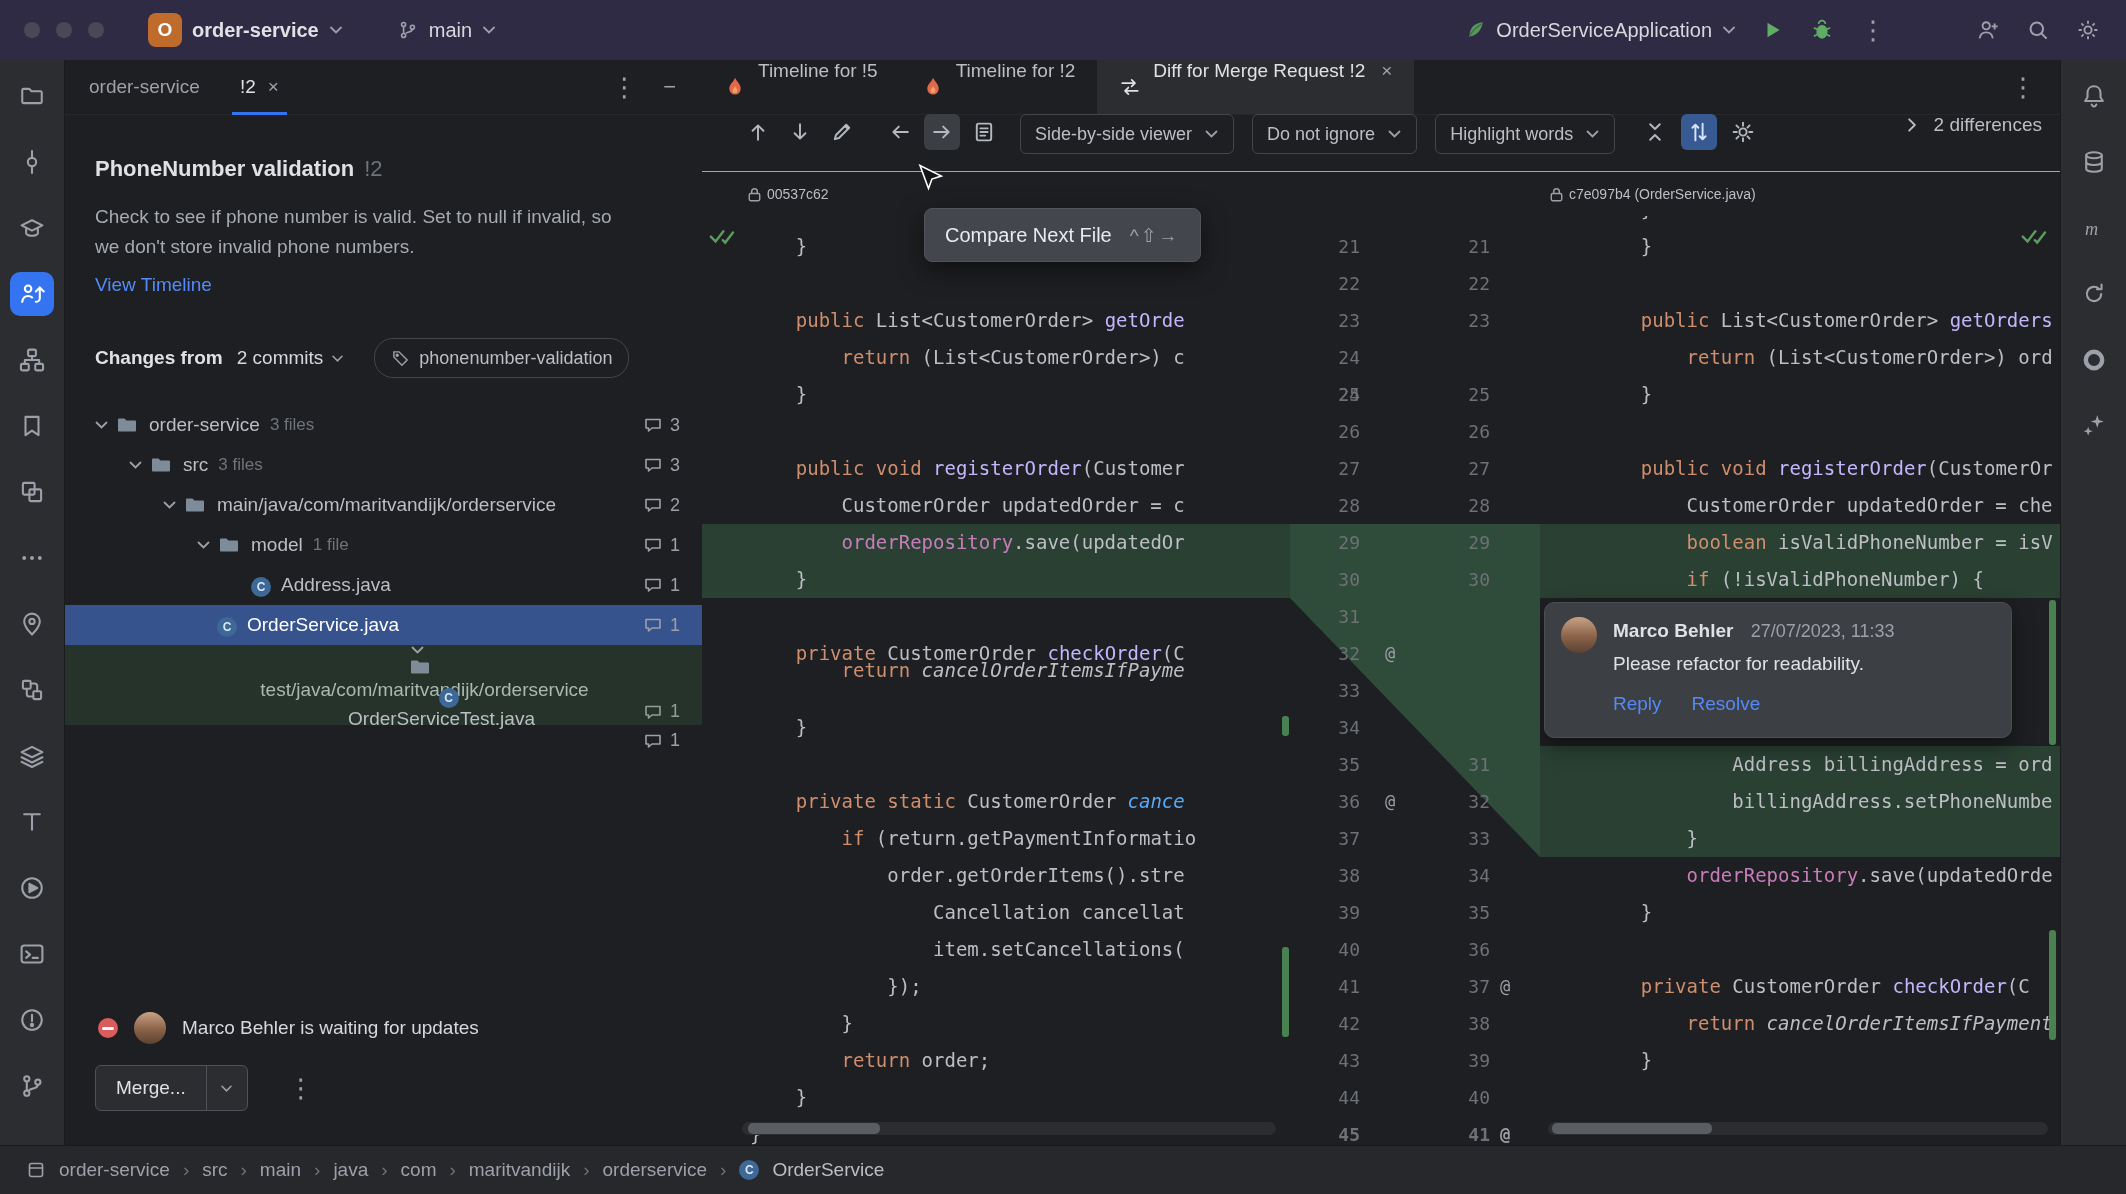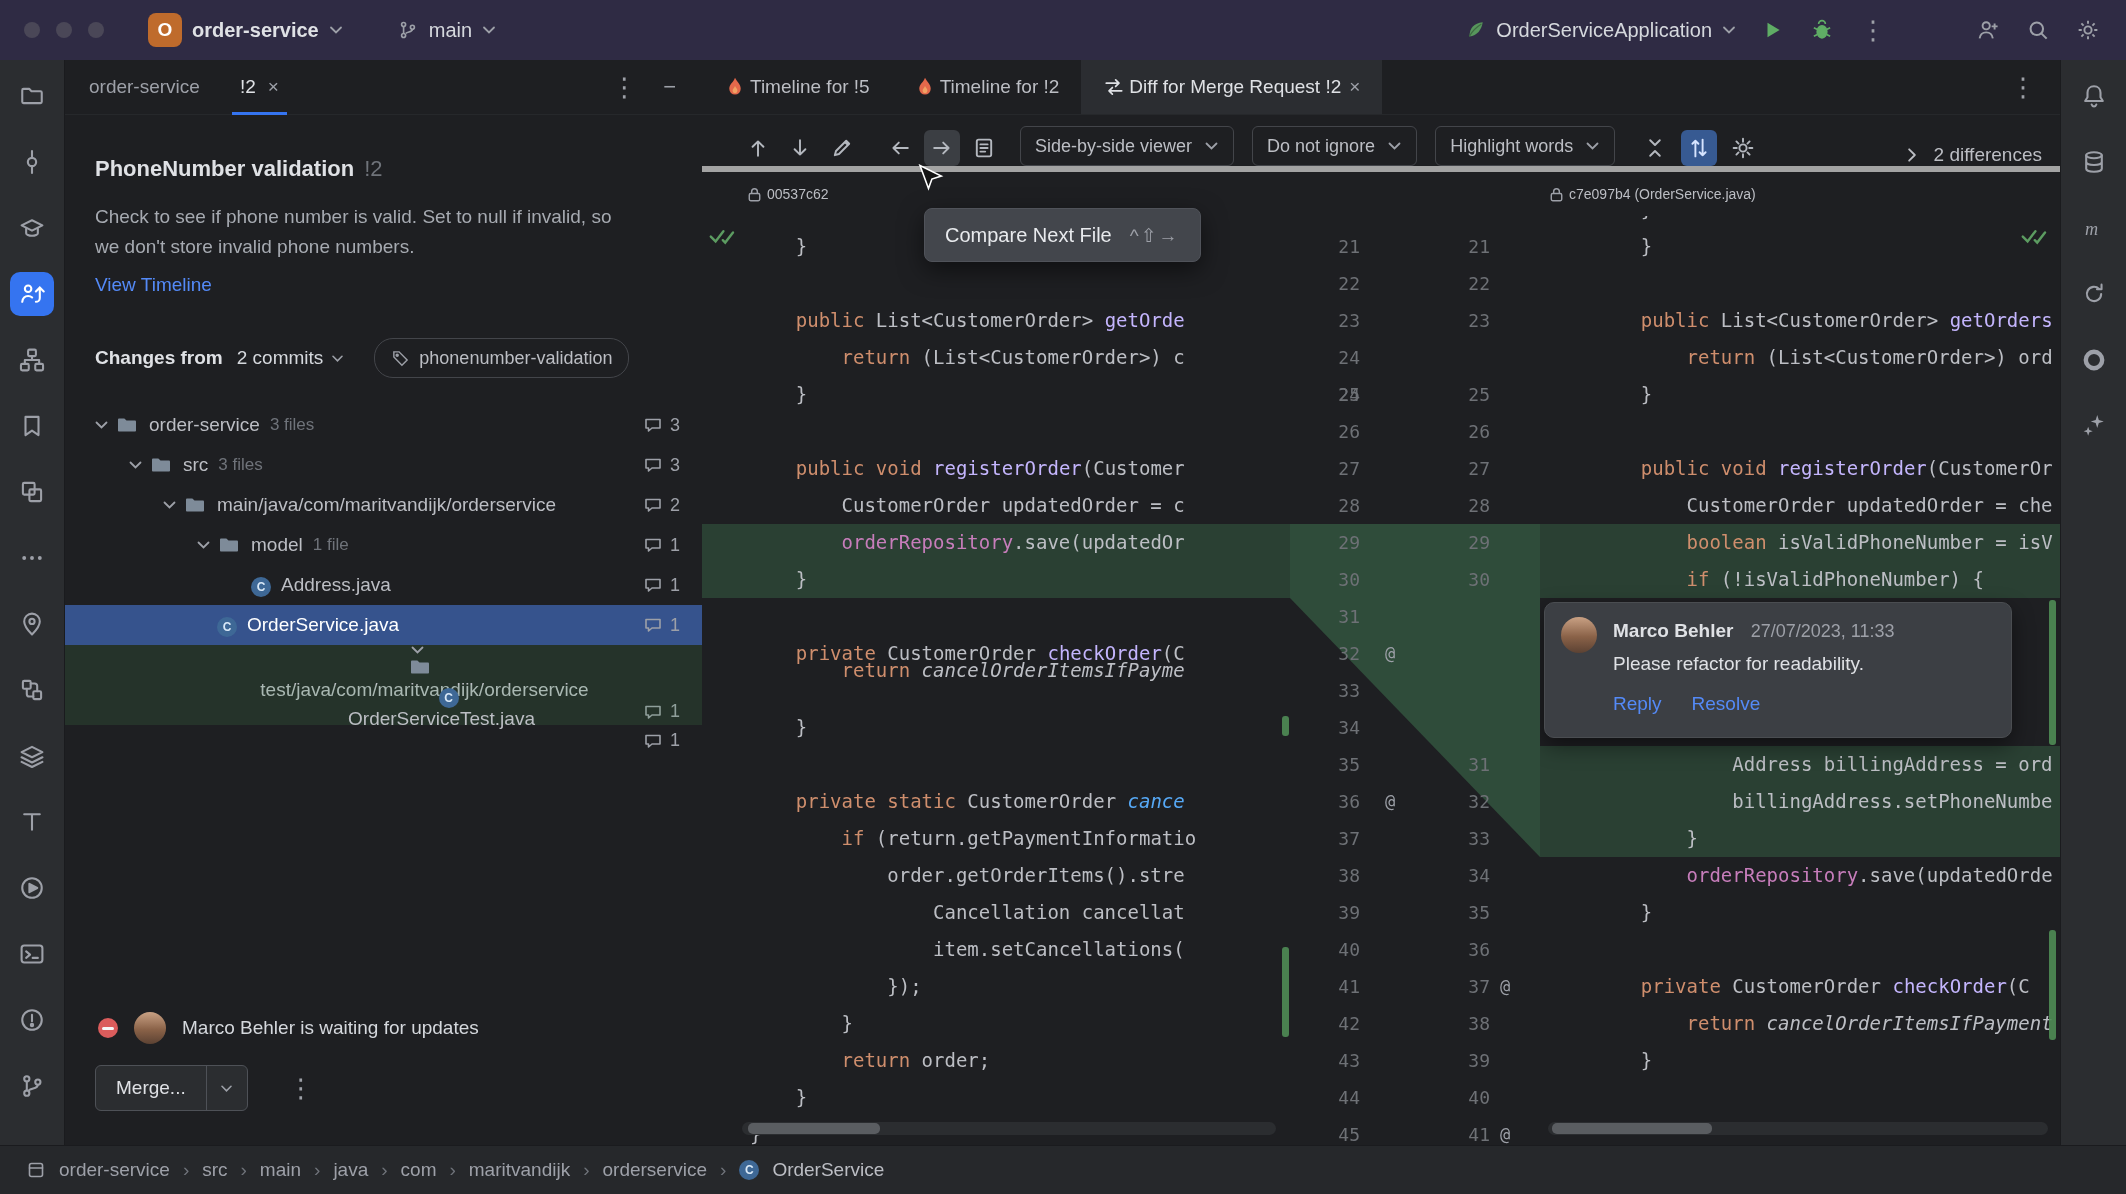--- a/index.html
+++ b/index.html
@@ -71,27 +71,27 @@
              background:#2B2D30;color:#DFE1E5;font-size:19px;}
   #merge-btn .lbl{padding:0 20px;}
   #merge-btn .dd-part{width:40px;height:100%;display:flex;align-items:center;justify-content:center;
              border-left:1px solid #4E5157;color:#9DA0A8;}
   #merge-kebab{margin-left:40px;color:#9DA0A8;font-size:26px;}
 
   
   #editor{position:absolute;left:702px;top:60px;width:1358px;height:1085px;background:#1E1F22;}
   #etabs{position:absolute;left:0;top:0;right:0;height:54px;display:flex;align-items:stretch;
          border-bottom:1px solid #26282B;}
-  .etab{display:flex;align-items:center;gap:4px;padding:0 22px;font-size:19px;color:#BCBEC4;}
+  .etab{display:flex;gap:12px;padding:0 22px;font-size:19px;color:#BCBEC4;}
   .etab.active{background:#2B2D31;color:#DFE1E5;}
   .etab .x{color:#9DA0A8;margin-left:4px;}
   #etab-kebab{margin-left:auto;display:flex;align-items:center;padding-right:24px;color:#9DA0A8;font-size:26px;}
 
-  #dtoolbar{position:absolute;left:0;top:54px;right:0;height:58px;display:flex;align-items:flex-end;
-            padding:0 18px 0 38px;box-sizing:border-box;gap:6px;border-bottom:6px solid #a3a3a3;}
+  #dtoolbar{position:absolute;left:0;top:54px;right:0;height:58px;display:flex;align-items:flex-start;
+            padding:0 18px 0 38px;box-sizing:border-box;gap:6px;border-bottom:1px solid #a3a3a3;}
   .tbtn{width:36px;height:36px;border-radius:6px;display:flex;align-items:center;justify-content:center;
         color:#B4B8BF;flex:0 0 auto;}
   .tbtn.hover{background:#3B3E43;}
   .tbtn.activeT{background:#375A92;color:#D6E4FF;}
   .dd{height:38px;border:1px solid #43454A;border-radius:6px;display:flex;align-items:center;gap:12px;
       padding:0 14px;font-size:18px;color:#BCBEC4;margin-left:12px;flex:0 0 auto;}
   #diff-count{display:flex;align-items:center;gap:14px;margin-left:auto;color:#BCBEC4;font-size:19px;}
 
   #revrow{position:absolute;left:0;top:112px;right:0;height:44px;}
   .rev{position:absolute;top:0;height:44px;display:flex;align-items:center;gap:3px;font-size:14px;color:#BCBEC4;}
@@ -830,21 +830,21 @@
             <span class="at"></span>
             <span class="ln">39</span>
             <span class="at r2"></span>
           </div>
           <div class="grow" style="top: 863px;">
             <span class="ln">44</span>
             <span class="at"></span>
             <span class="ln">40</span>
             <span class="at r2"></span>
           </div>
-          <div class="grow" style="top: 900px;">
+          <div class="grow" style="top: 900px; font-weight: bold;">
             <span class="ln">45</span>
             <span class="at"></span>
             <span class="ln">41</span>
             <span class="at r2">@</span>
           </div>
         </div>
       <div id="pane-right">
         <div id="comment-box">
           <span class="avatar"></span>
           <div class="cmt-head">

